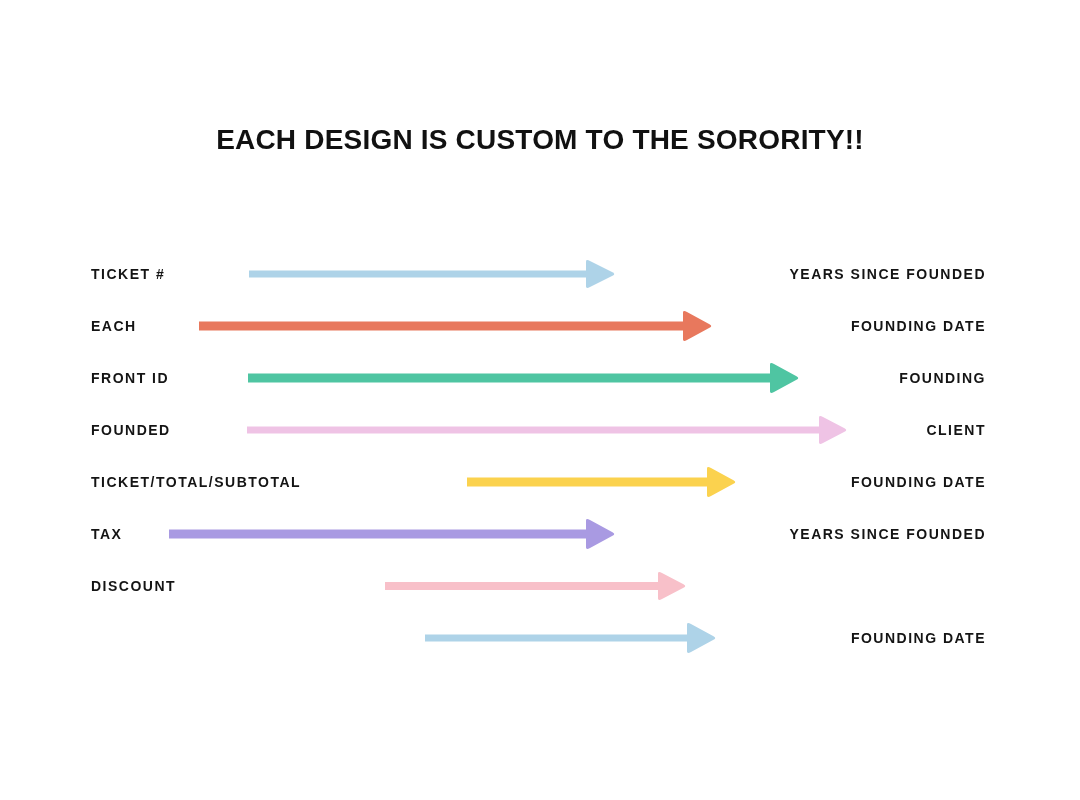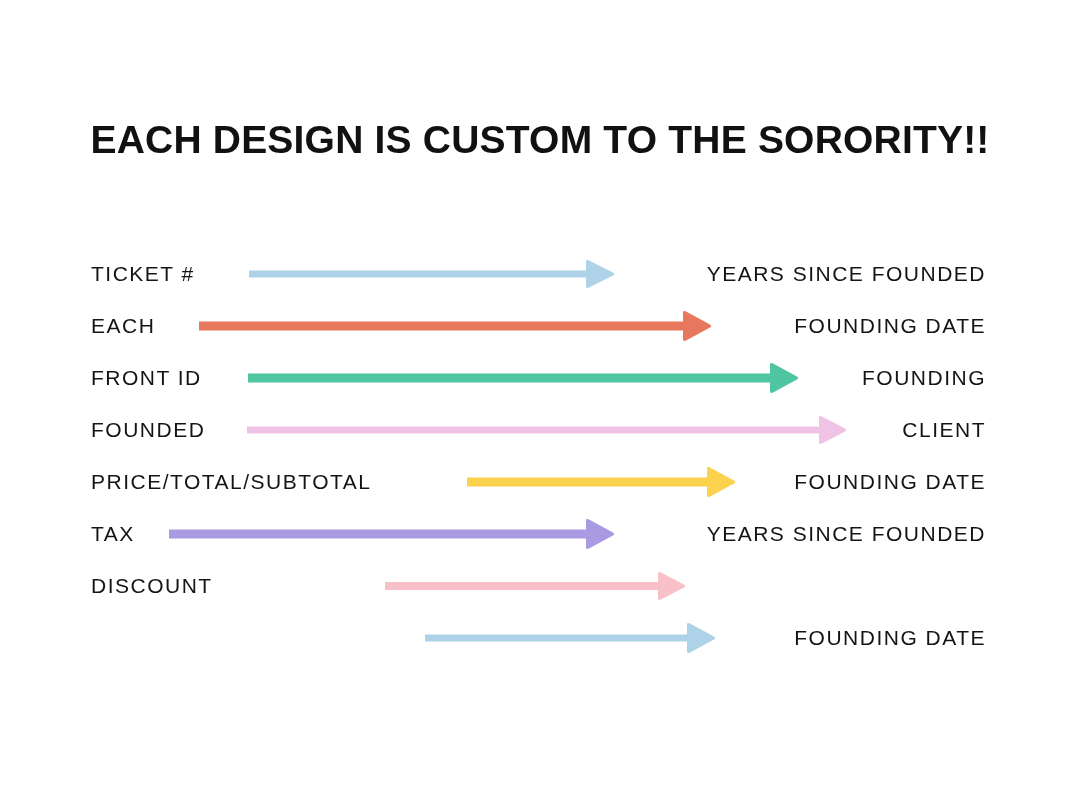--- a/index.html
+++ b/index.html
@@ -23,21 +23,21 @@
   }
 
   .title {
     position: absolute;
     left: 0;
     top: 118px;
     width: 1080px;
     text-align: center;
     font-family: "Liberation Sans", sans-serif;
     font-weight: bold;
-    font-size: 39px;
+    font-size: 28px;
     letter-spacing: 0.2px;
     color: #111111;
     white-space: nowrap;
     line-height: 44px;
   }
 
   .rows {
     position: absolute;
     left: 0;
     top: 248px;
@@ -49,22 +49,22 @@
     height: 52px;
     width: 1080px;
   }
 
   .label {
     position: absolute;
     top: 0;
     height: 52px;
     line-height: 52px;
     font-family: "Liberation Sans", sans-serif;
-    font-weight: normal;
-    font-size: 21px;
+    font-weight: bold;
+    font-size: 14px;
     letter-spacing: 1.5px;
     color: #141414;
     white-space: nowrap;
   }
 
   .label-left {
     left: 91px;
     text-align: left;
   }
 
@@ -136,21 +136,21 @@
           <svg viewBox="0 0 601 52" preserveAspectRatio="none">
             <g>
               <rect x="0" y="22.5" width="575" height="7" fill="#efc3e5"></rect>
               <path d="M 572 13.5 Q 572 11 576 13 L 597.5 24.25 Q 601 26 597.5 27.75 L 576 39 Q 572 41 572 38.5 Z" fill="#efc3e5"></path>
             </g>
           </svg>
         </div>
         <div class="label label-right">CLIENT</div>
       </div>
       <div class="row">
-        <div class="label label-left">PRICE/TOTAL/SUBTOTAL</div>
+        <div class="label label-left">TICKET/TOTAL/SUBTOTAL</div>
         <div class="arrow" style="left: 467px; width: 270px;">
           <svg viewBox="0 0 270 52" preserveAspectRatio="none">
             <g>
               <rect x="0" y="21.5" width="243" height="9" fill="#fbd24e"></rect>
               <path d="M 240 12.5 Q 240 10 244 12 L 266.5 24.25 Q 270 26 266.5 27.75 L 244 40 Q 240 42 240 39.5 Z" fill="#fbd24e"></path>
             </g>
           </svg>
         </div>
         <div class="label label-right">FOUNDING DATE</div>
       </div>

